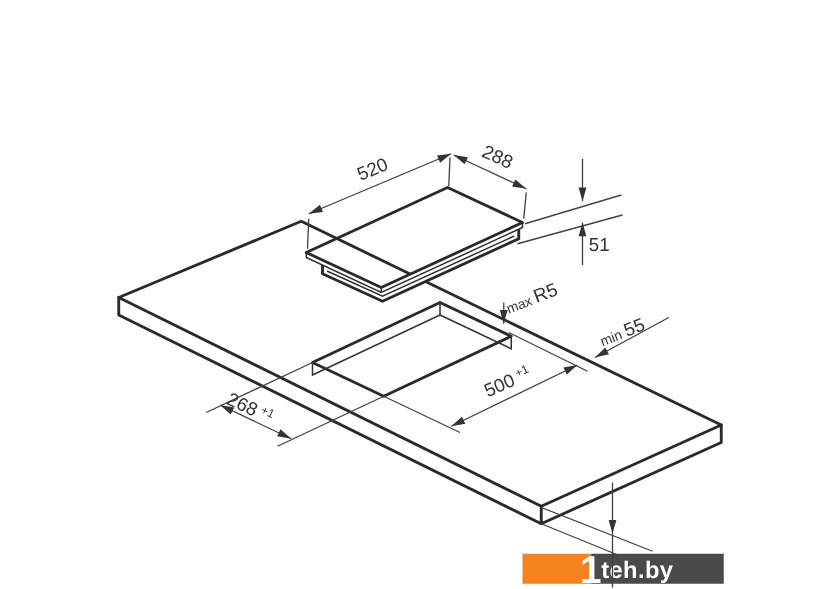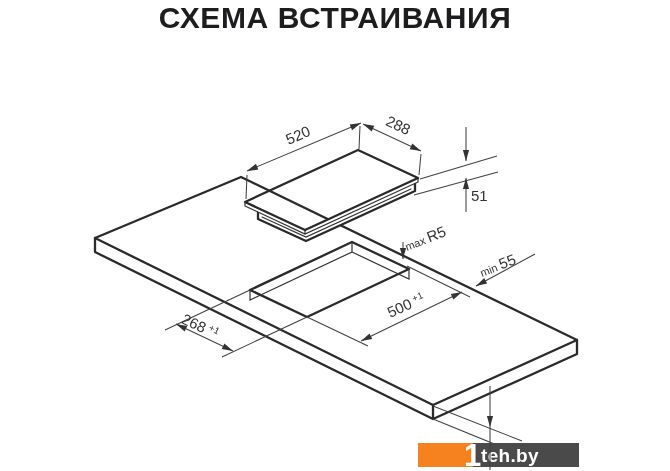--- a/index.html
+++ b/index.html
@@ -27,21 +27,20 @@
   .lbl{fill:#333;font-family:"Liberation Sans",sans-serif;font-size:15px;}
   .lbl-sm{font-size:11px;}
   .lbl-tol{font-size:9.5px;}
   .wm-text{fill:#ffffff;font-family:"Liberation Sans",sans-serif;font-weight:bold;}
 </style>
 </head>
 <body>
 
 <div class="page">
 
-  <div class="title">СХЕМА ВСТРАИВАНИЯ</div>
 
   <svg width="670" height="471" viewBox="0 0 670 471">
     <defs>
       <marker id="arr" viewBox="0 0 12 8" refX="11.5" refY="4" markerWidth="12" markerHeight="8" markerUnits="userSpaceOnUse" orient="auto-start-reverse">
         <path d="M11.5,4 L0.5,0.9 L0.5,7.1 Z" fill="#333"></path>
       </marker>
     </defs>
 
     <g>
 

